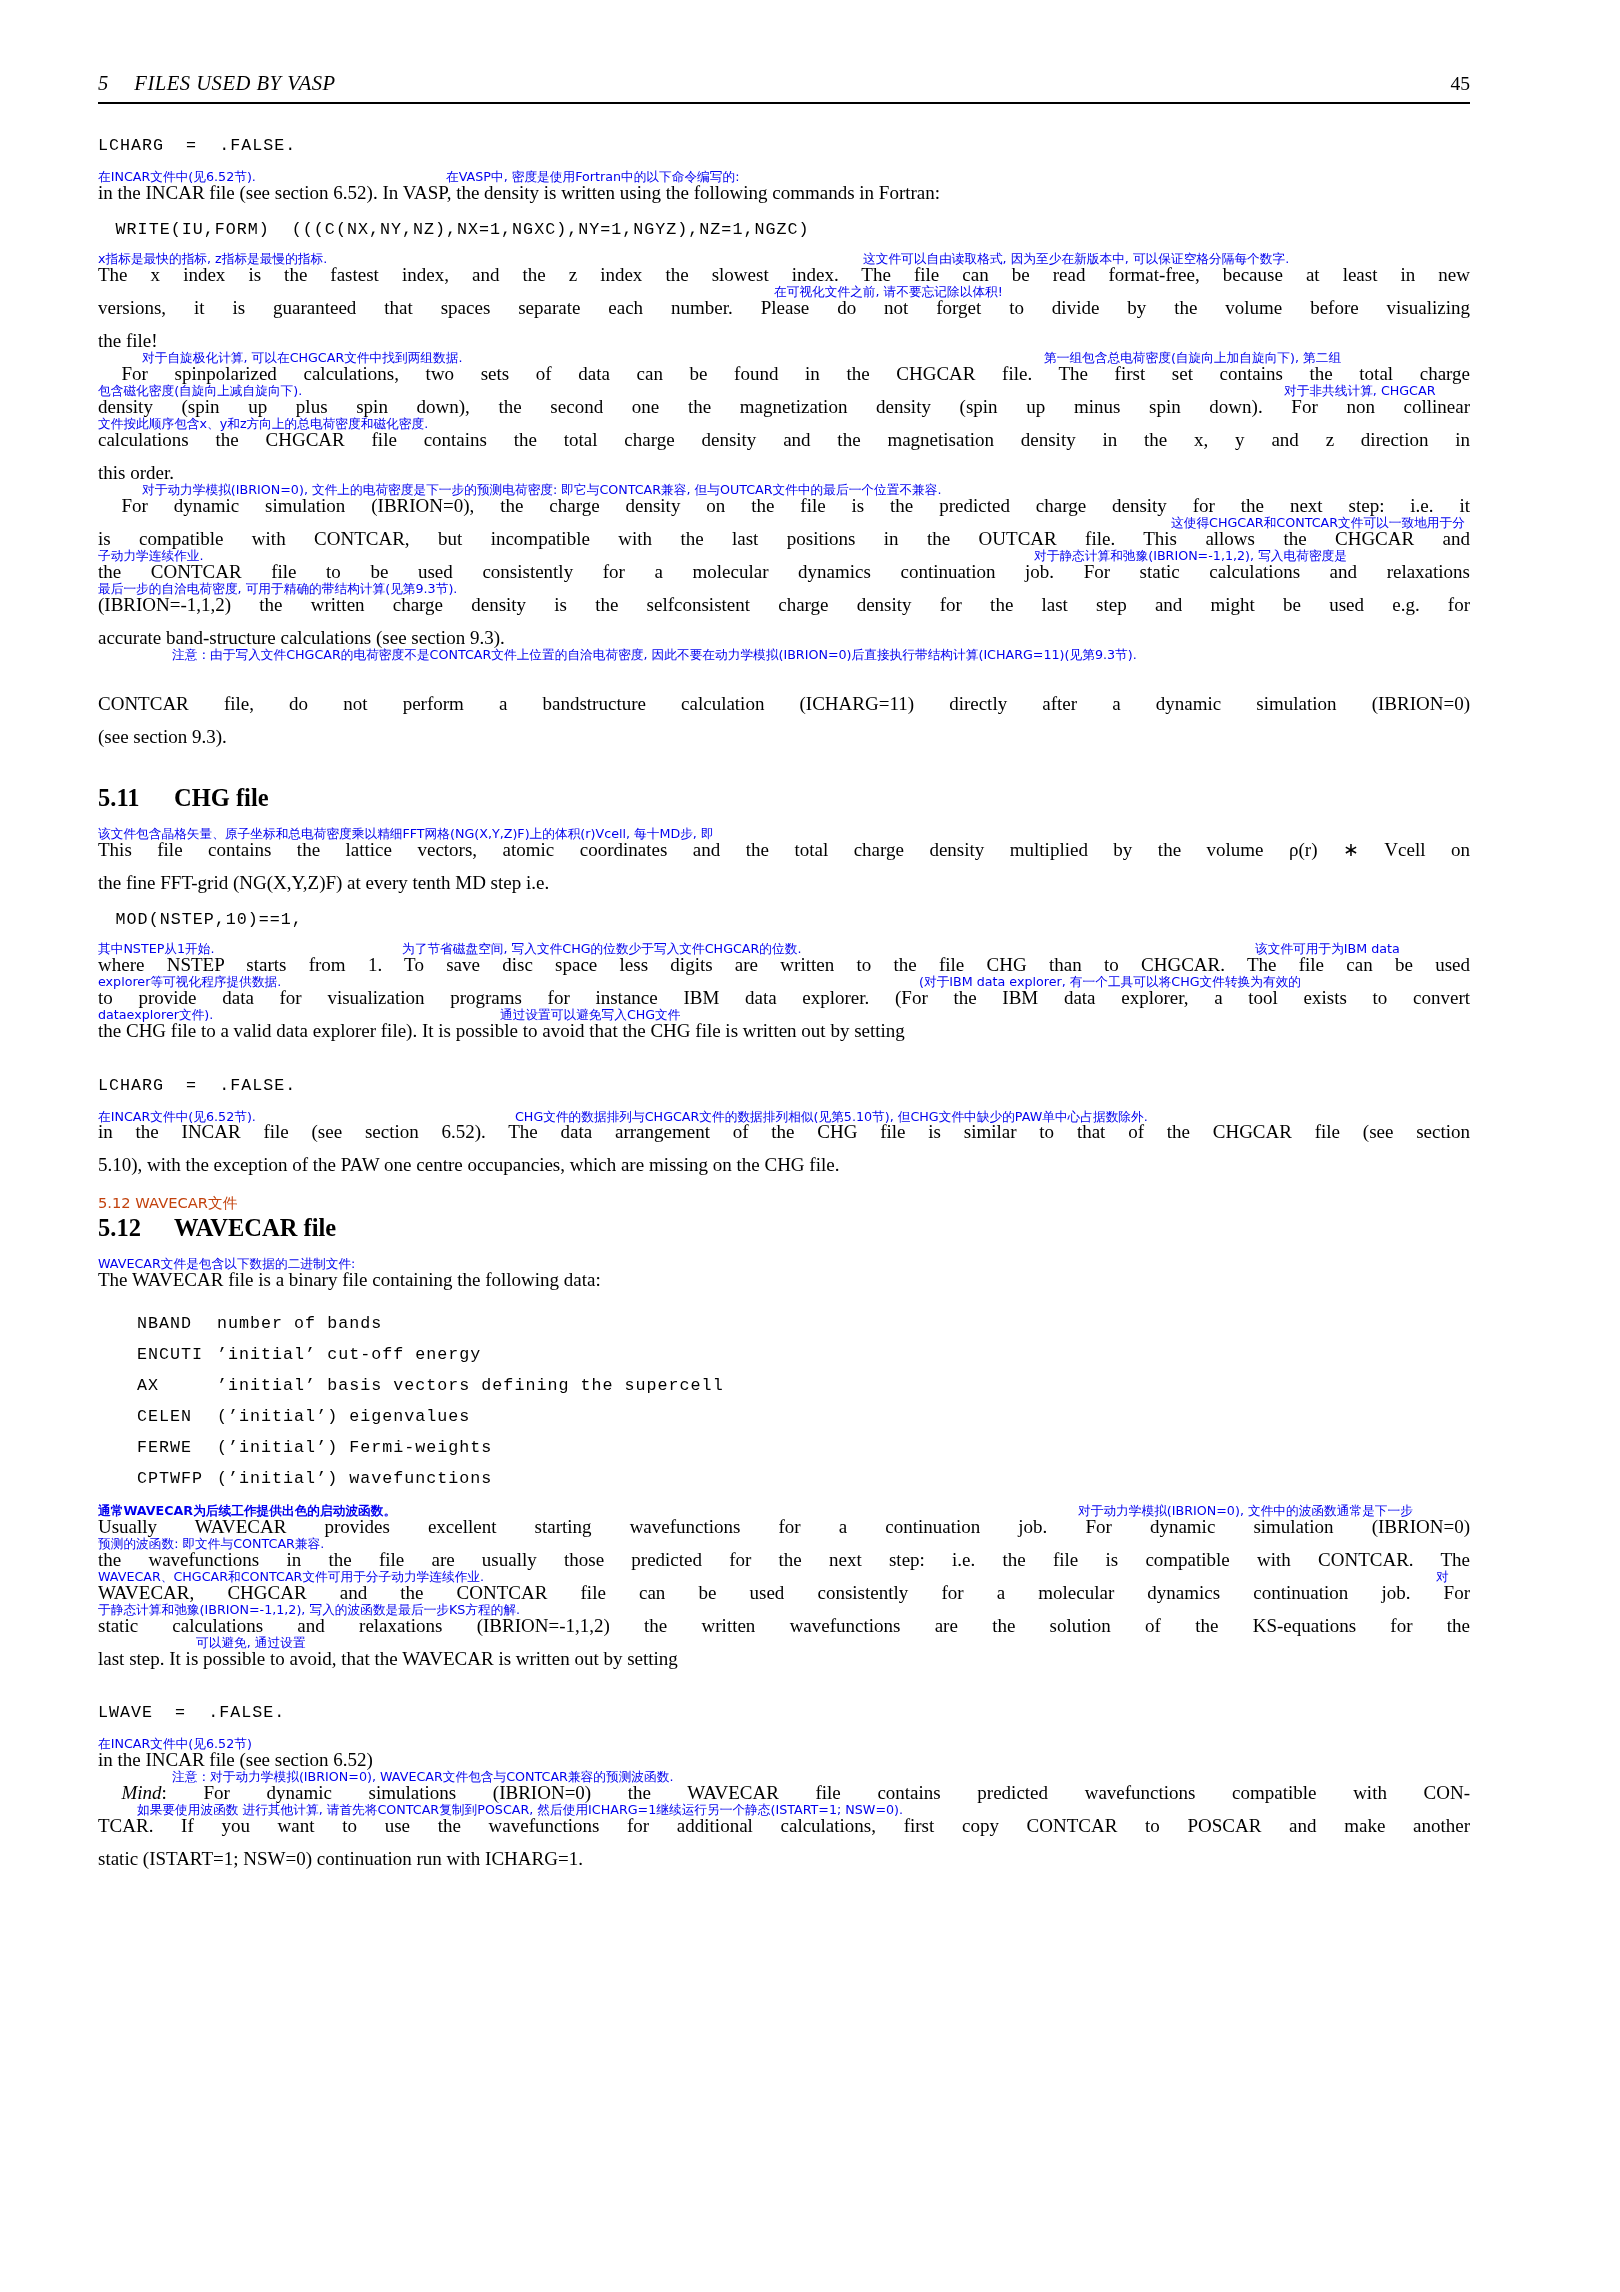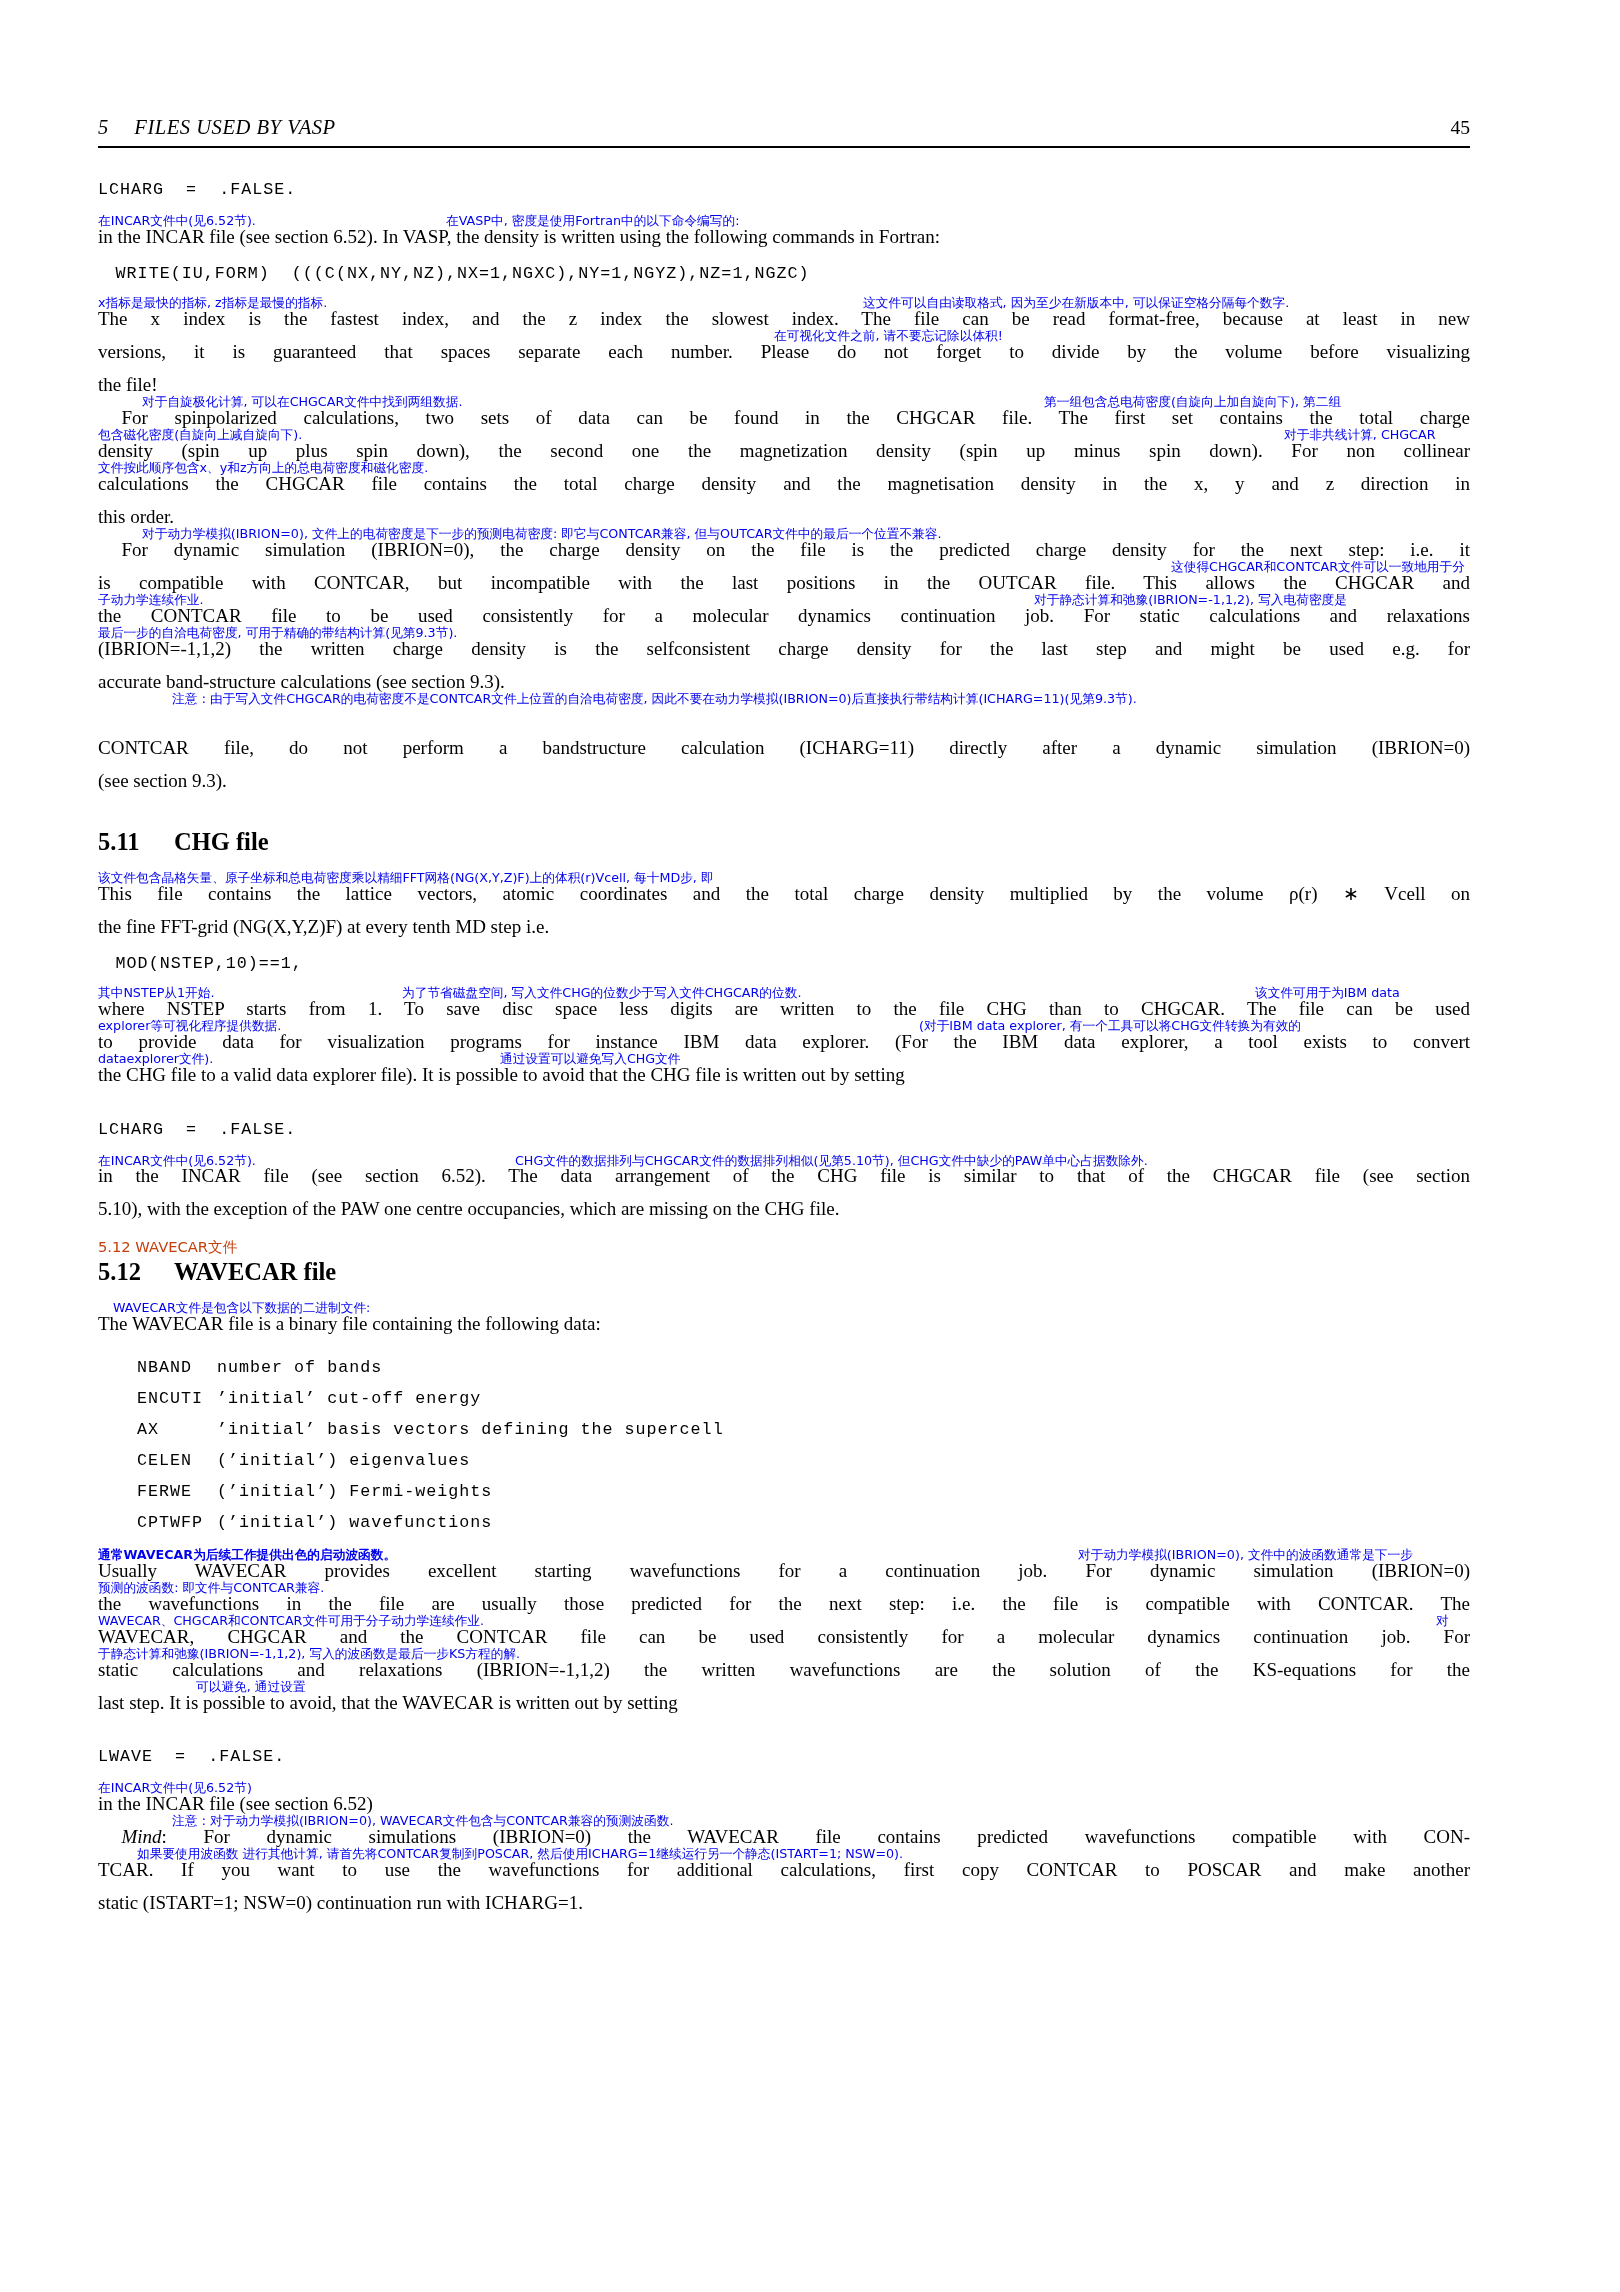--- a/index.html
+++ b/index.html
@@ -1,21 +1,21 @@
 <!DOCTYPE html>
 <html><head>
 <meta charset="utf-8">
 <style>
   html,body{margin:0;padding:0;background:#888;}
   .page{position:relative;width:1620px;height:2293px;background:#ffffff;
         font-family:"Liberation Serif", serif;color:#000;overflow:hidden;}
   .content{position:absolute;left:98px;top:0;width:1372px;}
   
   .pagehead{display:flex;justify-content:space-between;align-items:baseline;
-            padding-top:116px;padding-bottom:6.9px;border-bottom:2px solid #000;}
+            padding-top:72px;padding-bottom:6.9px;border-bottom:2px solid #000;}
   .pagehead .left{font-style:italic;font-size:20.6px;letter-spacing:0.5px;}
   .pagehead .secno{margin-right:25.5px;}
   .pagehead .pageno{font-size:19.6px;}
   
   .textline{position:relative;height:33px;}
   .en{position:absolute;left:0;right:0;bottom:1px;font-size:19px;line-height:23.5px;white-space:nowrap;}
   .en.justify{white-space:normal;text-align:justify;text-align-last:justify;}
   .zh{position:absolute;bottom:21.6px;font-size:12.7px;line-height:13.7px;color:#0000EE;white-space:nowrap;
       font-family:"DejaVu Sans", sans-serif;}
   
@@ -140,21 +140,21 @@
           <span class="zh" style="left: 0px;">在INCAR文件中(见6.52节).</span>
           <span class="zh" style="left: 417px;">CHG文件的数据排列与CHGCAR文件的数据排列相似(见第5.10节), 但CHG文件中缺少的PAW单中心占据数除外.</span>
         </div>
         <div class="textline">
           <span class="en">5.10), with the exception of the PAW one centre occupancies, which are missing on the CHG file.</span>
         </div>
         <div class="bluehead">5.12 WAVECAR文件</div>
         <h2 class="tight"><span class="h2num">5.12</span><span>WAVECAR file</span></h2>
         <div class="textline">
           <span class="en">The WAVECAR file is a binary file containing the following data:</span>
-          <span class="zh" style="left: 15px;">WAVECAR文件是包含以下数据的二进制文件:</span>
+          <span class="zh" style="left: 0px;">WAVECAR文件是包含以下数据的二进制文件:</span>
         </div>
         <div class="listing">
           <div class="listrow"><span class="key">NBAND</span><span class="desc">number of bands</span></div>
           <div class="listrow"><span class="key">ENCUTI</span><span class="desc">’initial’ cut-off energy</span></div>
           <div class="listrow"><span class="key">AX</span><span class="desc">’initial’ basis vectors defining the supercell</span></div>
           <div class="listrow"><span class="key">CELEN</span><span class="desc">(’initial’) eigenvalues</span></div>
           <div class="listrow"><span class="key">FERWE</span><span class="desc">(’initial’) Fermi-weights</span></div>
           <div class="listrow"><span class="key">CPTWFP</span><span class="desc">(’initial’) wavefunctions</span></div>
         </div>
         <div class="textline">

